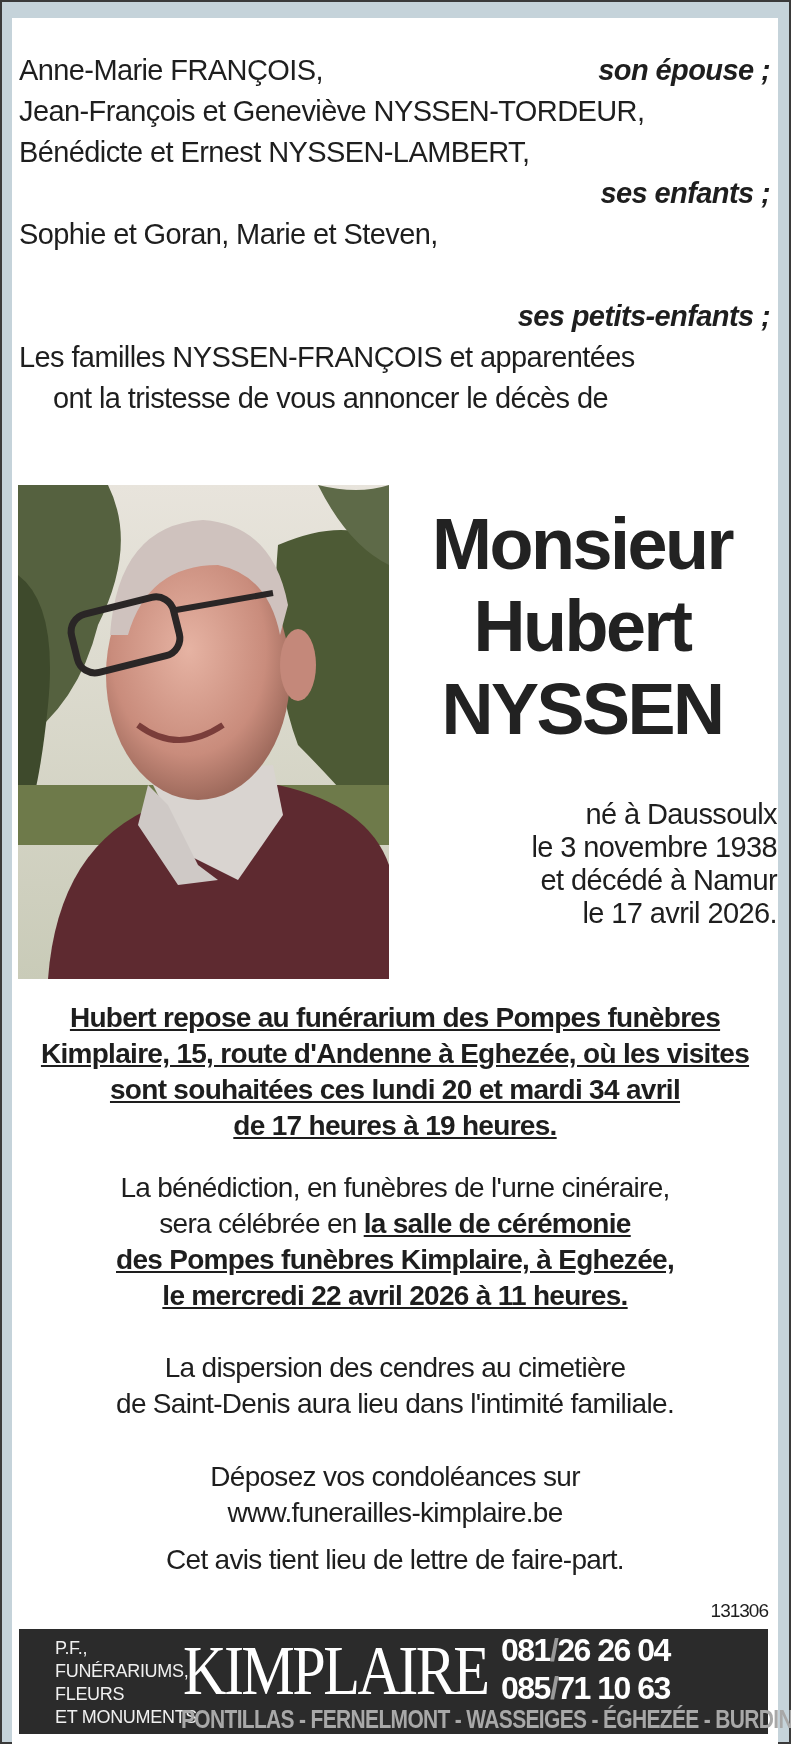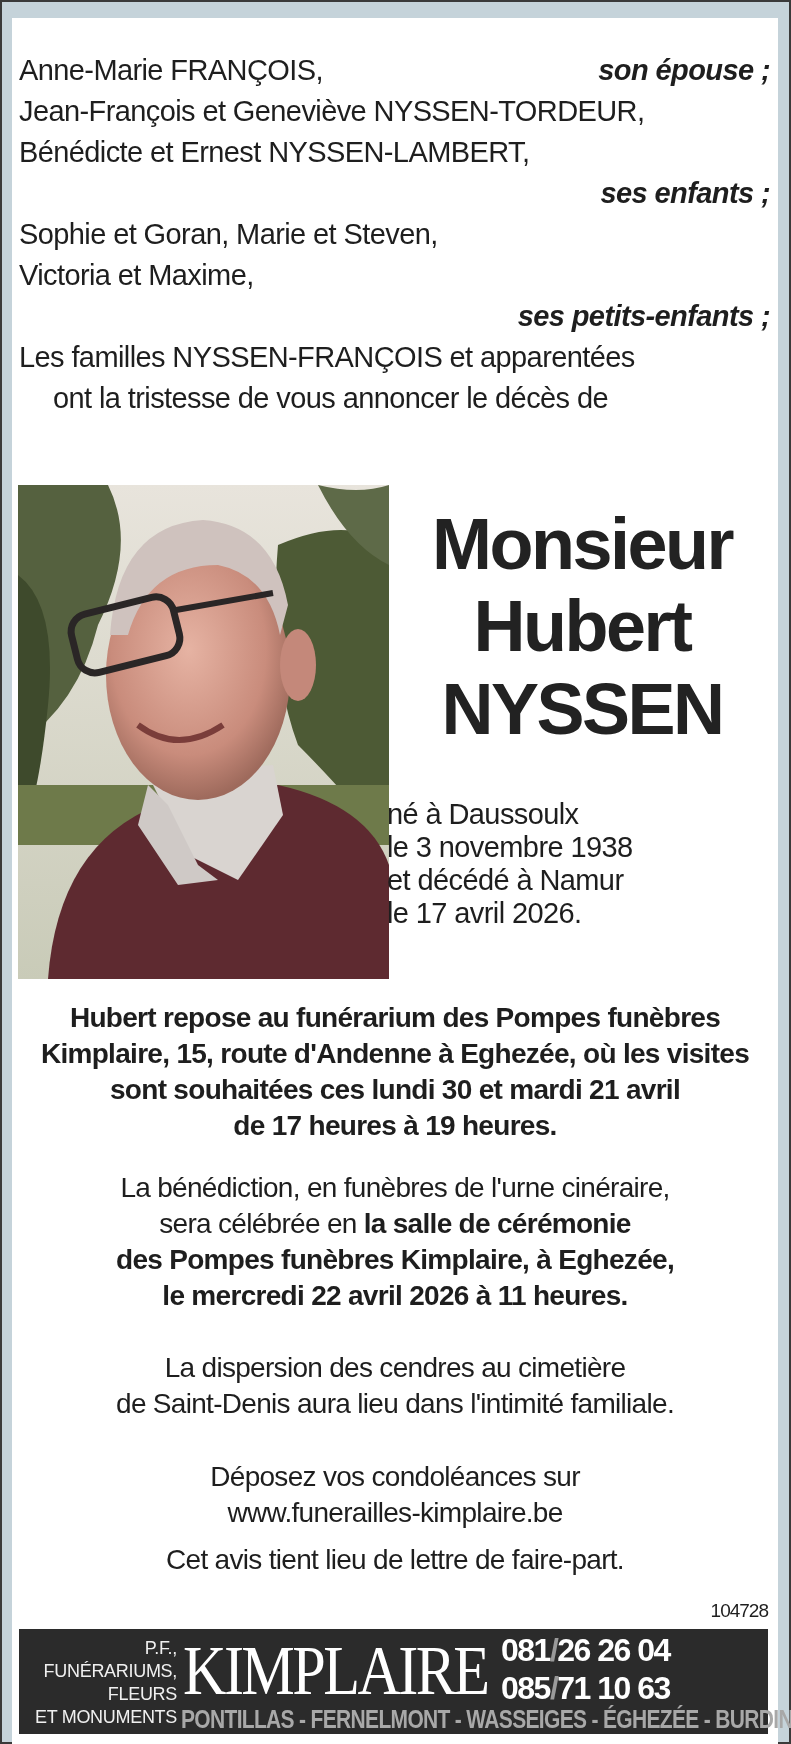--- a/index.html
+++ b/index.html
@@ -5,44 +5,43 @@
   html, body { margin:0; padding:0; }
   body { width:791px; height:1744px; background:#fff; font-family:"Liberation Sans", sans-serif; color:#1e1e1e; }
   .frame { position:absolute; left:0; top:0; width:791px; height:1744px; box-sizing:border-box; border:2px solid #3a3a3a; background:#c5d3da; }
   .page { position:absolute; left:12px; top:2px; width:766px; height:1738px; background:#fff;margin-top:16px; }
   .c { font-family:"Liberation Sans Narrow","Liberation Sans", sans-serif; }
   .line { position:absolute; left:7px; font-size:29px; letter-spacing:-0.6px; white-space:nowrap; transform-origin:left top; }
   .rel { position:absolute; right:8px; font-size:29px; font-style:italic; letter-spacing:-0.6px; white-space:nowrap;font-weight:bold; }
   .center { position:absolute; left:0; width:766px; text-align:center; white-space:nowrap; }
   .photo { position:absolute; left:6px; top:467px; width:371px; height:494px; overflow:hidden; }
   .name { position:absolute; left:375px; width:390px; text-align:center; font-weight:bold; font-size:72px; letter-spacing:-2.5px; color:#222; line-height:1; }
-  .bio { position:absolute; left:375px; width:390px; text-align:left; font-size:29px; letter-spacing:-0.6px; line-height:33px; }
-  .bold { font-weight:bold; }
+  .bio { position:absolute; left:375px; width:390px; text-align:right; font-size:29px; letter-spacing:-0.6px; line-height:33px; }
+  .bold { font-weight:bold;text-decoration:underline; }
   .p { font-size:28px; letter-spacing:-0.7px; line-height:36px; }
   .ref { position:absolute; right:10px; top:1582px; font-size:19px; letter-spacing:-1px; }
   .banner { position:absolute; left:7px; top:1611px; width:749px; height:105px; background:#2b2b2b; }
-  .b-left { position:absolute; left:0; top:8px; width:158px; text-align:right; color:#f0f0f0; font-size:18px; line-height:23px; letter-spacing:-0.3px; }
+  .b-left { position:absolute; left:0; top:8px; width:158px; color:#f0f0f0; font-size:18px; line-height:23px; letter-spacing:-0.3px;padding-left:36px; }
   .b-brand { position:absolute; left:164px; top:6px; color:#fff; font-family:"Liberation Serif", serif; font-size:70px; letter-spacing:-3px; line-height:72px; transform:scaleX(0.86); transform-origin:left top; }
   .b-phones { position:absolute; left:482px; top:2px; color:#fff; font-weight:bold; font-size:32px; line-height:38px; letter-spacing:-1.5px; white-space:nowrap; }
   .b-phones .slash { color:#9a9a9a; }
   .b-towns { position:absolute; left:162px; top:76px; color:#a8a8a8; font-weight:bold; font-size:25px; letter-spacing:-0.8px; white-space:nowrap; transform:scaleX(0.84); transform-origin:left top; }
 </style>
 </head>
 <body>
 
 <div class="frame"></div>
 <div class="page">
 
   <div class="line c" style="top:36px">Anne-Marie FRANÇOIS,</div>
   <div class="rel c" style="top:36px">son épouse ;</div>
   <div class="line c" style="top:77px">Jean-François et Geneviève NYSSEN-TORDEUR,</div>
   <div class="line c" style="top:118px">Bénédicte et Ernest NYSSEN-LAMBERT,</div>
   <div class="rel c" style="top:159px">ses enfants ;</div>
   <div class="line c" style="top:200px">Sophie et Goran, Marie et Steven,</div>
-  <div class="line c" style="top:241px">Victoria et Maxime,</div>
   <div class="rel c" style="top:282px">ses petits-enfants ;</div>
   <div class="line c" style="top:323px">Les familles NYSSEN-FRANÇOIS et apparentées</div>
   <div class="line c" style="top:364px; left:41px">ont la tristesse de vous annoncer le décès de</div>
 
   <div class="photo" aria-label="Portrait of Hubert Nyssen">
     <svg width="371" height="494" viewBox="0 0 371 494" xmlns="http://www.w3.org/2000/svg">
       <defs>
         <linearGradient id="sky" x1="0" y1="0" x2="0" y2="1">
           <stop offset="0" stop-color="#e8e4dc"></stop>
           <stop offset="1" stop-color="#c9cbb8"></stop>
@@ -75,36 +74,36 @@
   <div class="name c" style="top:572px">Hubert</div>
   <div class="name c" style="top:655px">NYSSEN</div>
 
   <div class="bio c" style="top:780px">né à Daussoulx</div>
   <div class="bio c" style="top:813px">le 3 novembre 1938</div>
   <div class="bio c" style="top:846px">et décédé à Namur</div>
   <div class="bio c" style="top:879px">le 17 avril 2026.</div>
 
   <div class="center c bold p" style="top:982px">Hubert repose au funérarium des Pompes funèbres</div>
   <div class="center c bold p" style="top:1018px">Kimplaire, 15, route d'Andenne à Eghezée, où les visites</div>
-  <div class="center c bold p" style="top:1054px">sont souhaitées ces lundi 30 et mardi 21 avril</div>
+  <div class="center c bold p" style="top:1054px">sont souhaitées ces lundi 20 et mardi 34 avril</div>
   <div class="center c bold p" style="top:1090px">de 17 heures à 19 heures.</div>
 
   <div class="center c p" style="top:1152px">La bénédiction, en funèbres de l'urne cinéraire,</div>
   <div class="center c bold p" style="top:1224px">des Pompes funèbres Kimplaire, à Eghezée,</div>
   <div class="center c p" style="top:1188px"><span>sera célébrée en </span><span class="bold">la salle de cérémonie</span></div>
   <div class="center c bold p" style="top:1260px">le mercredi 22 avril 2026 à 11 heures.</div>
 
   <div class="center c p" style="top:1332px">La dispersion des cendres au cimetière</div>
   <div class="center c p" style="top:1368px">de Saint-Denis aura lieu dans l'intimité familiale.</div>
 
   <div class="center c p" style="top:1441px">Déposez vos condoléances sur</div>
   <div class="center c p" style="top:1477px">www.funerailles-kimplaire.be</div>
   <div class="center c p" style="top:1524px">Cet avis tient lieu de lettre de faire-part.</div>
 
-  <div class="ref c">104728</div>
+  <div class="ref c">131306</div>
 
   <div class="banner">
     <div class="b-left c">
       <div>P.F.,</div>
       <div>FUNÉRARIUMS,</div>
       <div>FLEURS</div>
       <div>ET MONUMENTS</div>
     </div>
     <div class="b-brand">KIMPLAIRE</div>
     <div class="b-phones c">

